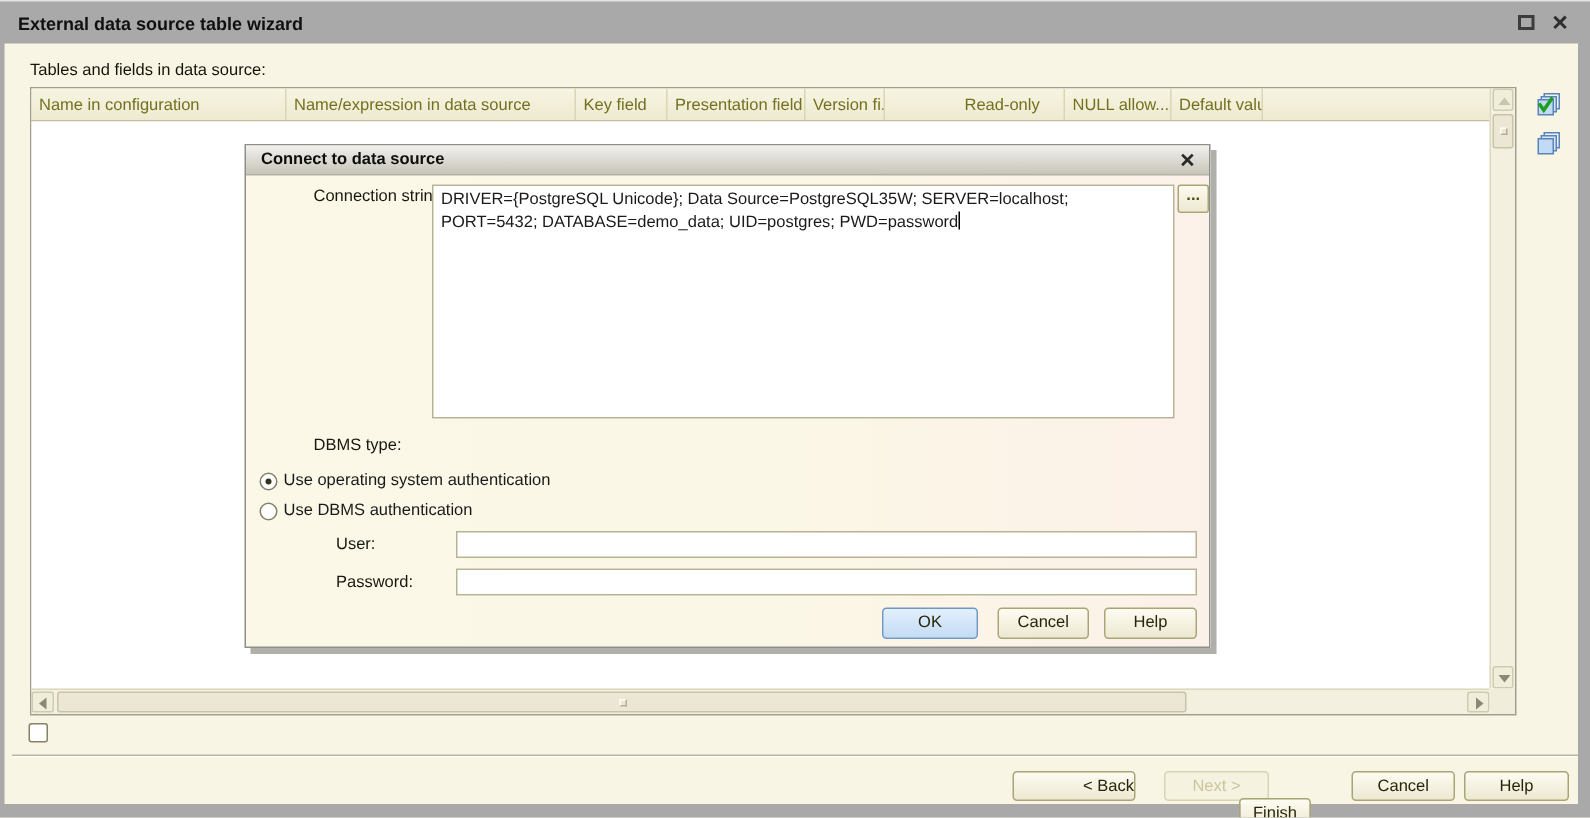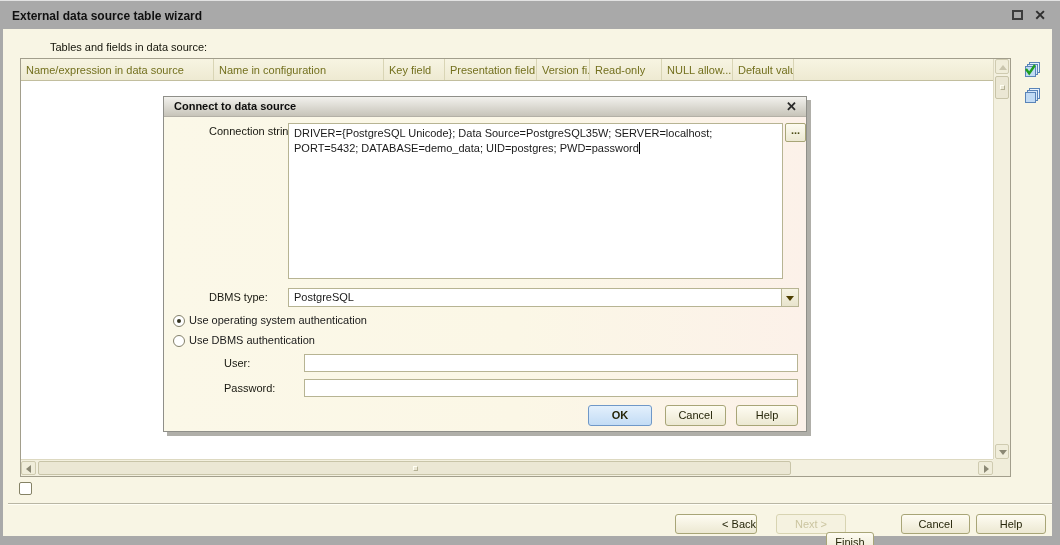--- a/index.html
+++ b/index.html
@@ -11,21 +11,21 @@
 
   
   .titlebar { position:absolute; left:3px; top:2px; right:8px; height:26px; background:#a9a9a9; }
   .titlebar .title { position:absolute; left:9px; top:6px; font-size:12px; font-weight:bold; color:#101010; }
   .win-btn { position:absolute; top:7px; width:16px; height:15px; cursor:default; text-align:center; }
   .maximize-box { position:absolute; left:2px; top:2px; width:11px; height:10px; border:2px solid #3c3c3c; }
   .close-x { font-size:14px; font-weight:bold; color:#2e2e2e; line-height:14px; }
 
   .client { position:absolute; left:3px; top:28px; right:8px; bottom:9px; background:#f8f5e4; }
 
-  .section-label { position:absolute; left:20px; top:40px; color:#14140a;margin-left:30px; }
+  .section-label { position:absolute; left:20px; top:40px; color:#14140a; }
 
   
   .dtable { position:absolute; left:20px; top:57px; width:991px; height:419px;
             border:1px solid #a29e8c; background:#fff; }
   .thead { position:absolute; left:0; top:0; right:17px; height:22px; display:flex; overflow:hidden;
            background:linear-gradient(#f7f4e2,#eeead2); border-bottom:1px solid #c2be9e; }
   .hcell { flex:0 0 auto; height:22px; padding:5px 4px 0 5px; border-right:1px solid #d9d5b5;
            color:#73701e; white-space:nowrap; overflow:hidden; }
   .tbody { position:absolute; left:0; top:22px; right:17px; bottom:17px; background:#fff; }
 
@@ -111,26 +111,26 @@
   <div class="win-btn" style="right:12px;">
     <span class="close-x">✕</span>
   </div>
 
   <div class="client"></div>
 
   <div class="section-label">Tables and fields in data source:</div>
 
   <div class="dtable">
     <div class="thead">
+        <div class="hcell" style="width: 170px;">Name in configuration</div>
         <div class="hcell" style="width: 193px;">Name/expression in data source</div>
-        <div class="hcell" style="width: 170px;">Name in configuration</div>
         <div class="hcell" style="width: 61px;">Key field</div>
         <div class="hcell" style="width: 92px;">Presentation field</div>
         <div class="hcell" style="width: 53px;">Version fi...</div>
-        <div class="hcell" style="width: 72px;">Read-only</div>
+        <div class="hcell" style="width: 72px; margin-left: 48px;">Read-only</div>
         <div class="hcell" style="width: 71px;">NULL allow...</div>
         <div class="hcell" style="width: 61px;">Default valu</div>
       </div>
     <div class="tbody"></div>
 
     <div class="vsb">
       <div class="sb-btn" style="top:0;">
           <div class="tri tri-up"></div>
         </div>
       <div class="sb-thumb" style="left:1px; top:17px; width:14px; height:23px;">
@@ -185,37 +185,31 @@
     <div class="dialog-title">
       <span class="title">Connect to data source</span>
     </div>
     <div class="dialog-close"><span>✕</span></div>
 
     <div class="dlg-label" style="left:10px; top:28px;">Connection string:</div>
     <div class="conn-textarea"><span>DRIVER={PostgreSQL Unicode}; Data Source=PostgreSQL35W; SERVER=localhost; PORT=5432; DATABASE=demo_data; UID=postgres; PWD=password</span><span class="caret"></span></div>
     <div class="dots-btn">...</div>
 
     <div class="dlg-label" style="left:10px; top:194px;">DBMS type:</div>
-    <div class="combo">
-      <span class="value">PostgreSQL</span>
-      <div class="combo-arrow-btn">
-        <div class="tri"></div>
-      </div>
-    </div>
 
     <div class="radio selected" style="top:218px;"></div>
     <div class="radio-label" style="top:217px;">Use operating system authentication</div>
 
     <div class="radio" style="top:238px;"></div>
     <div class="radio-label" style="top:237px;">Use DBMS authentication</div>
 
     <div class="dlg-label" style="left:25px; top:260px;">User:</div>
     <input class="text-input" style="top: 257px;" value="">
 
     <div class="dlg-label" style="left:25px; top:285px;">Password:</div>
     <input class="text-input" style="top: 282px;" value="">
 
-    <div class="btn blue" style="left:424px; top:308px; width:64px; height:21px;font-weight:bold;">OK</div>
+    <div class="btn blue" style="left:424px; top:308px; width:64px; height:21px;">OK</div>
     <div class="btn" style="left:501px; top:308px; width:61px; height:21px;">Cancel</div>
     <div class="btn" style="left:572px; top:308px; width:62px; height:21px;">Help</div>
   </div>
 
 </div>
 
 </body></html>

